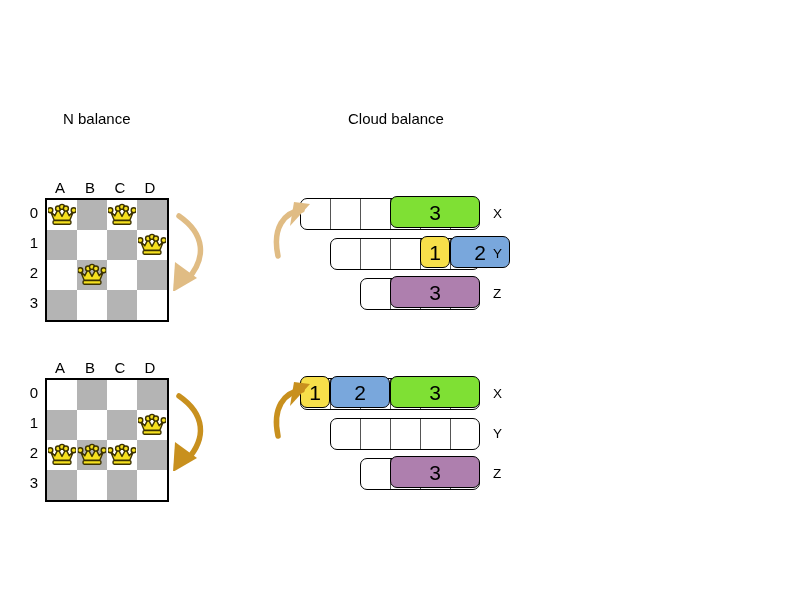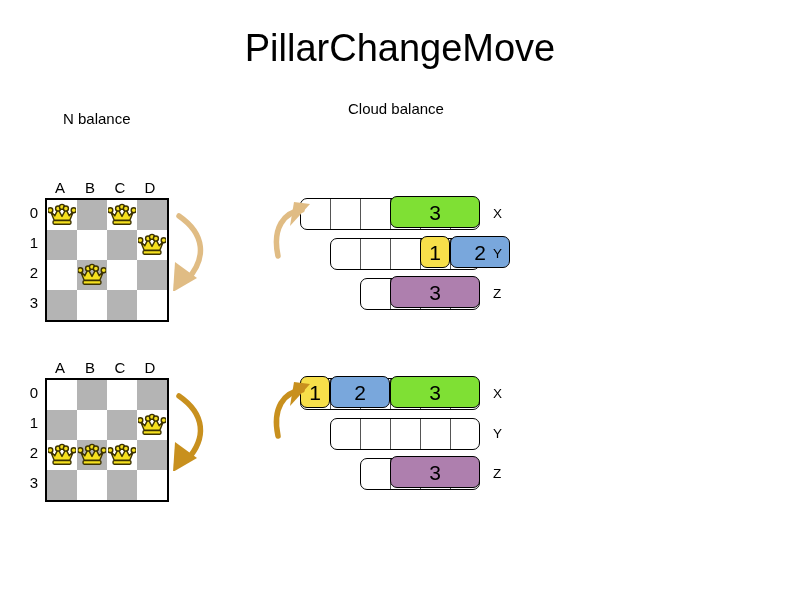--- a/index.html
+++ b/index.html
@@ -38,21 +38,21 @@
     line-height: 16px;
   }
 
   
   .section-caption {
     position: absolute;
     font-size: 15px;
     white-space: nowrap;
   }
   #caption-nqueens { left: 63px; top: 110px; }
-  #caption-cloud   { left: 348px; top: 100px; }
+  #caption-cloud   { left: 348px; top: 110px; }
 
   
   .board-block { position: absolute; }
   #board-block-top    { left: 45px; top: 198px; }
   #board-block-bottom { left: 45px; top: 378px; }
 
   .col-labels {
     position: absolute;
     left: 0; top: -19px;
     width: 120px;
@@ -149,21 +149,20 @@
   }
 
   
   .arrow { position: absolute; }
 </style>
 </head>
 <body>
 
 <div class="page">
 
-  <div id="title">PillarChangeMove</div>
 
   <div class="section-caption" id="caption-nqueens">N balance</div>
   <div class="section-caption" id="caption-cloud">Cloud balance</div>
 
   <div class="board-block" id="board-block-top">
     <div class="col-labels">
         <div class="col-label" style="left: 0px;">A</div>
         <div class="col-label" style="left: 30px;">B</div>
         <div class="col-label" style="left: 60px;">C</div>
         <div class="col-label" style="left: 90px;">D</div>

